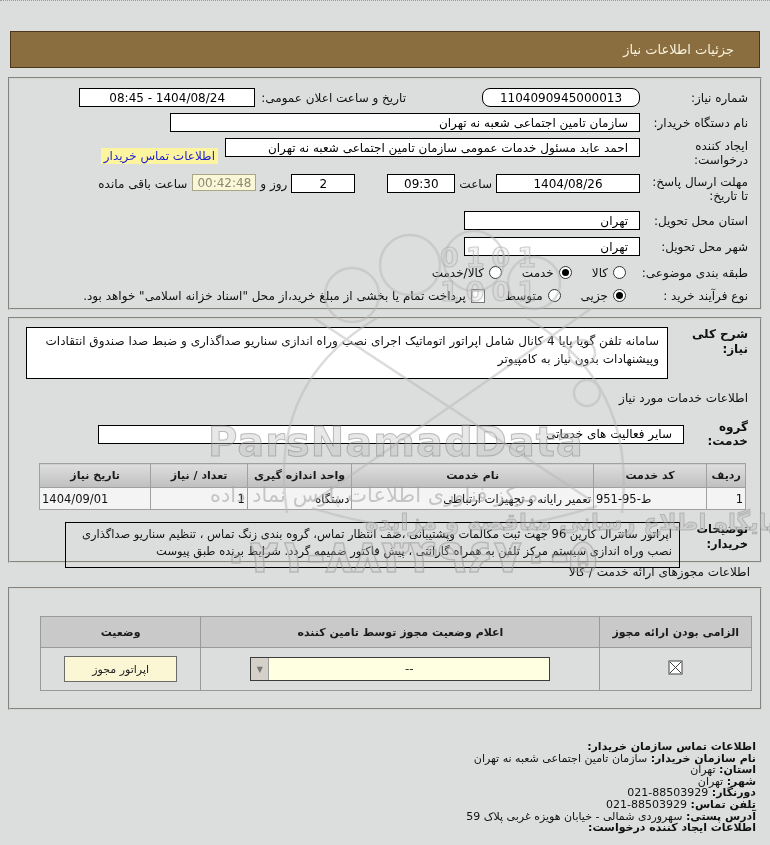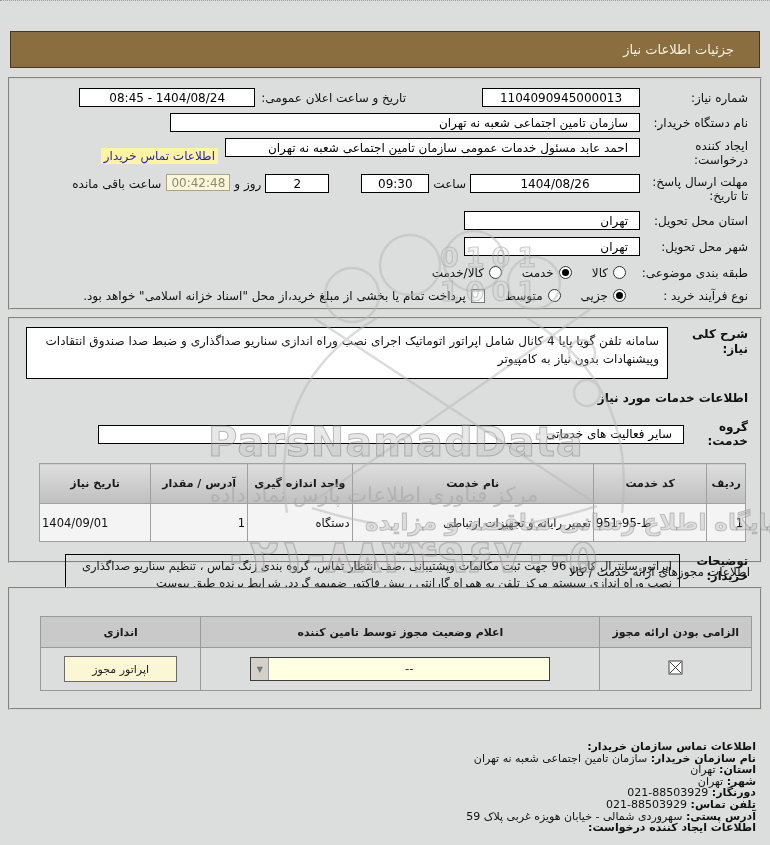--- a/index.html
+++ b/index.html
@@ -47,26 +47,26 @@
   .gap14{margin-right:14px;}
   .mx4{margin:0 4px;}
   
   .b{font-weight:bold;}
   .descrow{display:flex;align-items:flex-start;padding:8px 12px 0 0;font-size:12px;}
   .desclbl{width:80px;flex:none;font-weight:bold;line-height:15px;}
   .descbox{
     width:642px;height:52px;box-sizing:border-box;background:#fff;border:1px solid #000;
     padding:4px 8px;font-size:12px;line-height:18px;text-align:right;
   }
-  .sectitle{margin:12px 12px 0 0;font-size:12px;font-weight:bold;padding-left:8px;}
+  .sectitle{margin:12px 12px 0 0;font-size:12px;font-weight:normal;padding-left:8px;}
   .grouprow{display:flex;align-items:center;padding-right:12px;margin-top:15px;font-size:12px;}
   .grouplbl{width:64px;flex:none;font-weight:bold;}
   table{border-collapse:collapse;}
   .svc{margin:15px 14px 0 0;width:707px;font-size:11px;}
-  .svc th,.svc td{border:1px solid #a0a0a0;padding:8px 2px;}
+  .svc th,.svc td{border:1px solid #a0a0a0;padding:0 2px;}
   .svc th{height:23px;background:linear-gradient(#dedede,#bfbfbf);font-weight:bold;color:#1a1a1a;}
   .svc td{height:21px;background:#f4f4f4;font-size:11.5px;}
   .notesrow{display:flex;align-items:flex-start;padding:12px 12px 0 0;font-size:11.5px;}
   .noteslbl{width:68px;flex:none;font-weight:bold;line-height:15px;}
   .notesbox{
     width:615px;height:46px;box-sizing:border-box;border:1px solid #000;
     padding:3px 7px;line-height:17px;text-align:right;
   }
   
   .licheading{position:absolute;top:564px;right:20px;font-size:12px;}
@@ -108,42 +108,42 @@
 <body>
 
 <div class="titlebar">
   <span>جزئیات اطلاعات نیاز</span>
 </div>
 
 <div class="panel p1" style="padding-top:9px;">
 
   <div class="row">
     <span class="lbl">شماره نیاز:</span>
-    <input class="inp center ltr" style="width: 158px;" readonly="" value="1104090945000013">
+    <input class="inp center ltr" style="width: 158px; border-radius: 8px;" readonly="" value="1104090945000013">
     <span style="margin-right:76px">تاریخ و ساعت اعلان عمومی:</span>
     <input class="inp center ltr" style="width: 176px; margin-right: 6px;" readonly="" value="08:45 - 1404/08/24">
   </div>
 
   <div class="row" style="margin-top:6px">
     <span class="lbl">نام دستگاه خریدار:</span>
     <input class="inp" style="width: 470px;" readonly="" value="سازمان تامین اجتماعی شعبه نه تهران">
   </div>
 
   <div class="row top" style="margin-top:6px">
     <span class="lbl">ایجاد کننده درخواست:</span>
     <input class="inp" style="width: 415px;" readonly="" value="احمد عابد مسئول خدمات عمومی سازمان تامین اجتماعی شعبه نه تهران">
     <a class="ylink" style="margin-right:7px;margin-top:10px">اطلاعات تماس خریدار</a>
   </div>
 
   <div class="row top" style="margin-top:7px">
     <span class="lbl">
       <span style="display:block">مهلت ارسال پاسخ:</span>
       <span style="display:block">تا تاریخ:</span>
     </span>
-    <input class="inp center ltr" style="width: 170px;" readonly="" value="1404/08/26">
+    <input class="inp center ltr" style="width: 144px;" readonly="" value="1404/08/26">
     <span class="mx4" style="margin-top:3px">ساعت</span>
     <input class="inp center ltr" style="width: 68px;" readonly="" value="09:30">
     <input class="inp center ltr" style="width: 64px; margin-right: 32px;" readonly="" value="2">
     <span class="mx4" style="margin-top:3px">روز و</span>
     <span class="countdown">00:42:48</span>
     <span style="margin-right:5px;margin-top:3px">ساعت باقی مانده</span>
   </div>
 
   <div class="row" style="margin-top:8px">
     <span class="lbl">استان محل تحویل:</span>
@@ -190,21 +190,21 @@
     <input class="inp" style="width: 586px;" readonly="" value="سایر فعالیت های خدماتی">
   </div>
 
   <table class="svc">
     <tbody>
         <tr>
       <th style="width:34px">ردیف</th>
       <th style="width:112px">کد خدمت</th>
       <th style="width:250px">نام خدمت</th>
       <th style="width:104px">واحد اندازه گیری</th>
-      <th style="width:96px">آدرس / مقدار</th>
+      <th style="width:96px">تعداد / نیاز</th>
       <th style="width:109px">تاریخ نیاز</th>
     </tr>
     <tr>
       <td>1</td>
       <td class="ltr">ط-95-951</td>
       <td>تعمیر رایانه و تجهیزات ارتباطی</td>
       <td>دستگاه</td>
       <td>1</td>
       <td class="ltr">1404/09/01</td>
     </tr>
@@ -218,21 +218,21 @@
 </div>
 
 <div class="licheading">اطلاعات مجوزهای ارائه خدمت / کالا</div>
 
 <div class="panel p3">
   <table class="lic">
     <tbody>
         <tr>
       <th style="width:153px">الزامی بودن ارائه مجوز</th>
       <th style="width:400px">اعلام وضعیت مجوز توسط تامین کننده</th>
-      <th style="width:159px">اندازی</th>
+      <th style="width:159px">وضعیت</th>
     </tr>
     <tr>
       <td>
         <span class="xbox">
           <svg width="15" height="15" viewBox="0 0 15 15">
             <rect x="1" y="1" width="13" height="13" fill="#ffffff" stroke="#444" stroke-width="1"></rect>
             <path d="M2 2 L13 13 M13 2 L2 13" stroke="#444" stroke-width="1" fill="none"></path>
           </svg>
         </span>
       </td>

